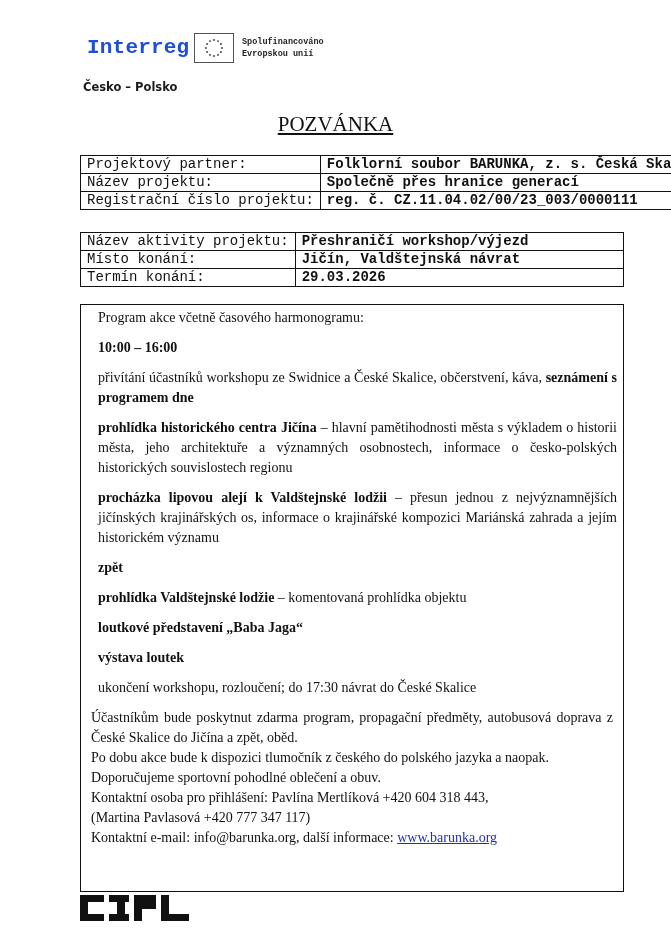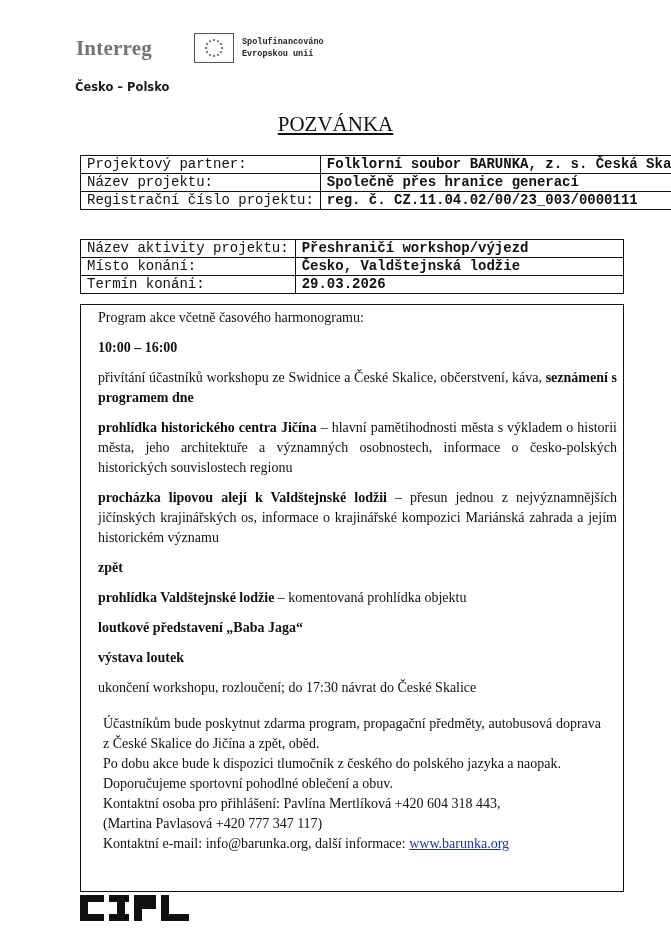--- a/index.html
+++ b/index.html
@@ -1,62 +1,62 @@
 <!DOCTYPE html>
 <html><head>
 <meta charset="utf-8">
 <style>
   html, body { margin: 0; padding: 0; background: #ffffff; }
   body {
     width: 671px; height: 949px; position: relative; overflow: hidden;
     font-family: "Liberation Serif", serif; color: #111;
   }
   .interreg {
-    position: absolute; left: 76px; top: 36px;
-    font-family: Liberation Serif, serif; font-weight: bold; font-size: 21px;
-    color: #737373; letter-spacing: 0.2px;
+    position: absolute; left: 87px; top: 36px;
+    font-family: Liberation Mono, monospace; font-weight: bold; font-size: 21px;
+    color: #1d4ed8; letter-spacing: 0.2px;
   }
   .eu-flag {
     position: absolute; left: 194px; top: 33px; width: 40px; height: 30px;
     border: 1px solid #555; box-sizing: border-box;
   }
   .eu-flag svg { position: absolute; left: 0; top: 0; }
   .eu-text {
     position: absolute; left: 242px; top: 36px;
     font-family: Liberation Mono, monospace; font-size: 8.5px; line-height: 12px;
     color: #222; font-weight: bold;
   }
   .region {
-    position: absolute; left: 75px; top: 80px;
+    position: absolute; left: 83px; top: 80px;
     font-family: "DejaVu Sans", sans-serif; font-weight: bold; font-size: 11.5px;
     color: #1a1a1a;
   }
   .title {
     position: absolute; left: 0; width: 671px; top: 112px; text-align: center;
     font-size: 21px; text-decoration: underline; text-underline-offset: 2px;
   }
   table.info {
     position: absolute; left: 80px; width: 544px;
     border-collapse: collapse; font-size: 14px; font-family: Liberation Mono, monospace;
   }
   table.info td {
     border: 1px solid #111; padding: 0 6px; height: 17px; line-height: 17px;
     white-space: nowrap;
   }
   table.info td.lbl { width: 188px; }
   table.info td.val { font-weight: bold; }
   #t1 { top: 155px; }
-  #t2 { top: 239px; }
+  #t2 { top: 232px; }
   .program {
     position: absolute; left: 80px; top: 304px; width: 544px; height: 588px;
     border: 1px solid #111; box-sizing: border-box;
     padding: 3px 6px; font-size: 14px; line-height: 20px;
   }
   .program p { margin: 0 0 10px 11px; text-align: justify; }
-  .program p.last { margin: 16px; }
+  .program p.last { margin: 4px; }
   .program .b { font-weight: bold; }
   .program a { color: #1f2fbf; text-decoration: underline; }
   .czpl {
     position: absolute; left: 80px; top: 895px; width: 110px; height: 26px;
   }
 </style>
 </head>
 <body>
 
 <div class="interreg">Interreg</div>
@@ -104,21 +104,21 @@
   </table>
 
 <table class="info" id="t2">
   <tbody>
       <tr>
     <td class="lbl">Název aktivity projektu:</td>
     <td class="val">Přeshraničí workshop/výjezd</td>
   </tr>
   <tr>
     <td class="lbl">Místo konání:</td>
-    <td class="val">Česko, Valdštejnská lodžie</td>
+    <td class="val">Jičín, Valdštejnská návrat</td>
   </tr>
   <tr>
     <td class="lbl">Termín konání:</td>
     <td class="val">29.03.2026</td>
   </tr>
 </tbody>
   </table>
 
 <div class="program">
   <p>Program akce včetně časového harmonogramu:</p>

